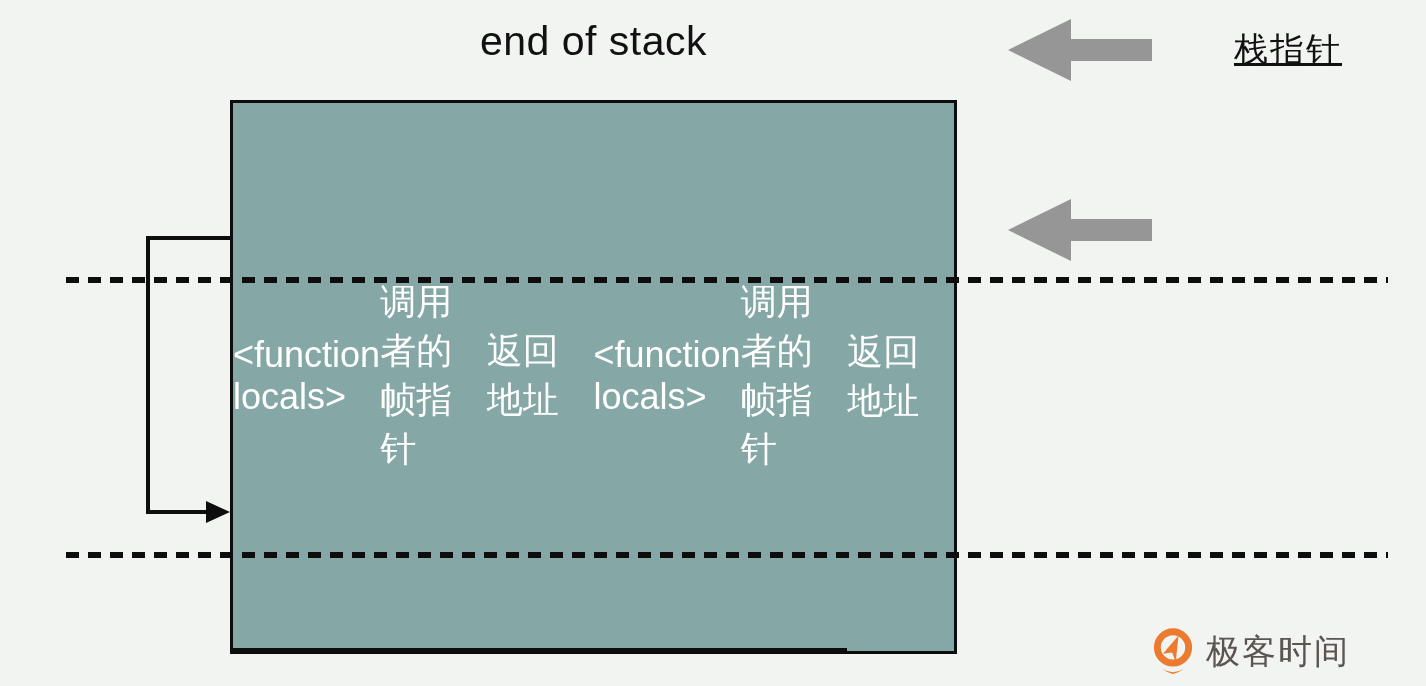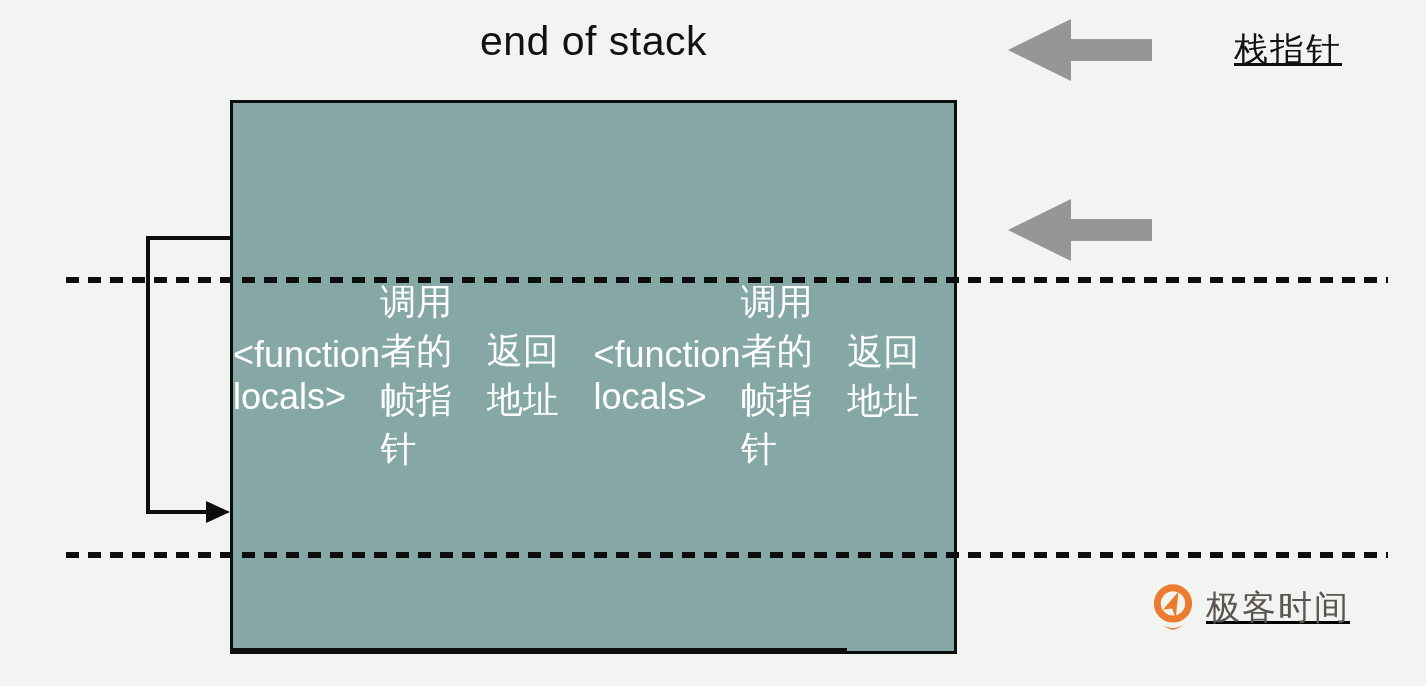--- a/index.html
+++ b/index.html
@@ -86,24 +86,23 @@
     color:var(--label-text);
     letter-spacing:2px;
     white-space:nowrap;
     text-decoration:underline;
   }
   .ptr-label-1{top:17px;}
   .ptr-label-2{top:197px;}
 
   .logo{
     position:absolute;
-    left:1150px; top:580px;
+    left:1150px; top:624px;
     display:flex; align-items:center;
     gap:10px;
-    text-decoration:underline;
   }
   .logo-icon{width:46px;height:56px;flex:0 0 auto;}
   .logo-text{
     font-size:34px;
     font-weight:500;
     color:var(--logo-text-color);
     letter-spacing:2px;
     white-space:nowrap;
   }
 </style>

